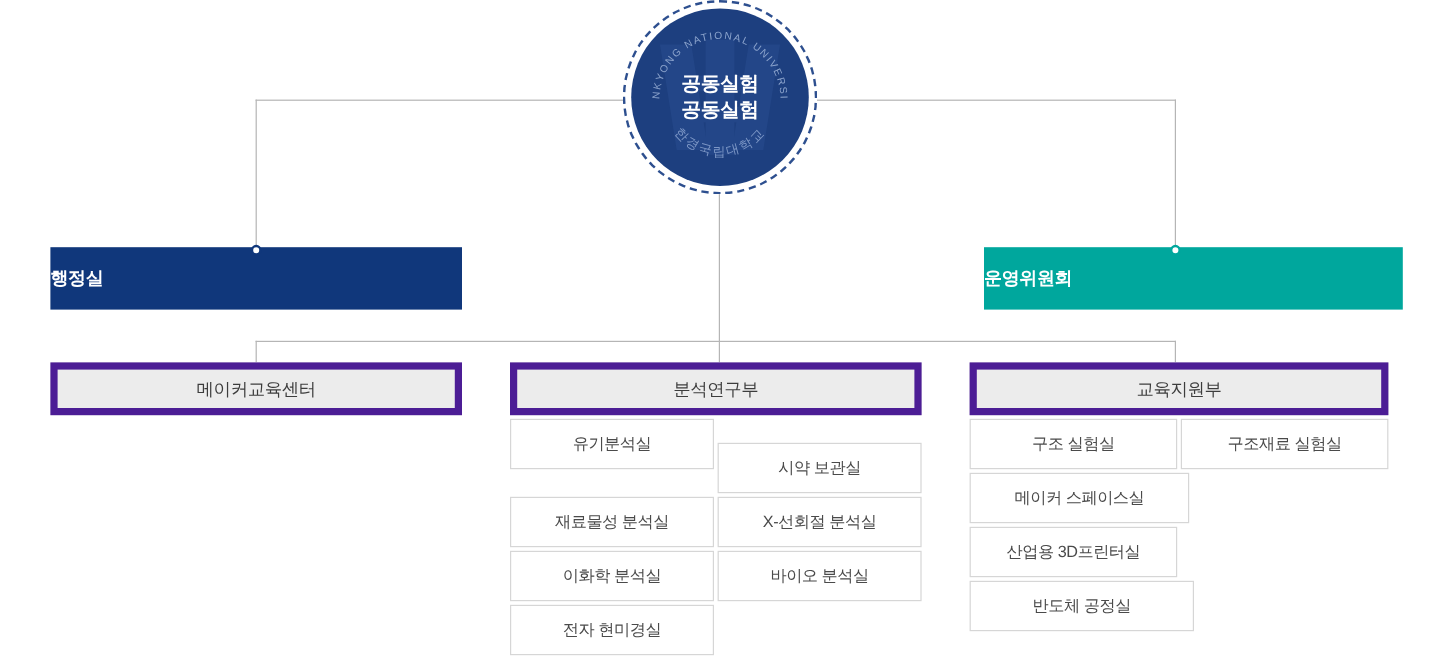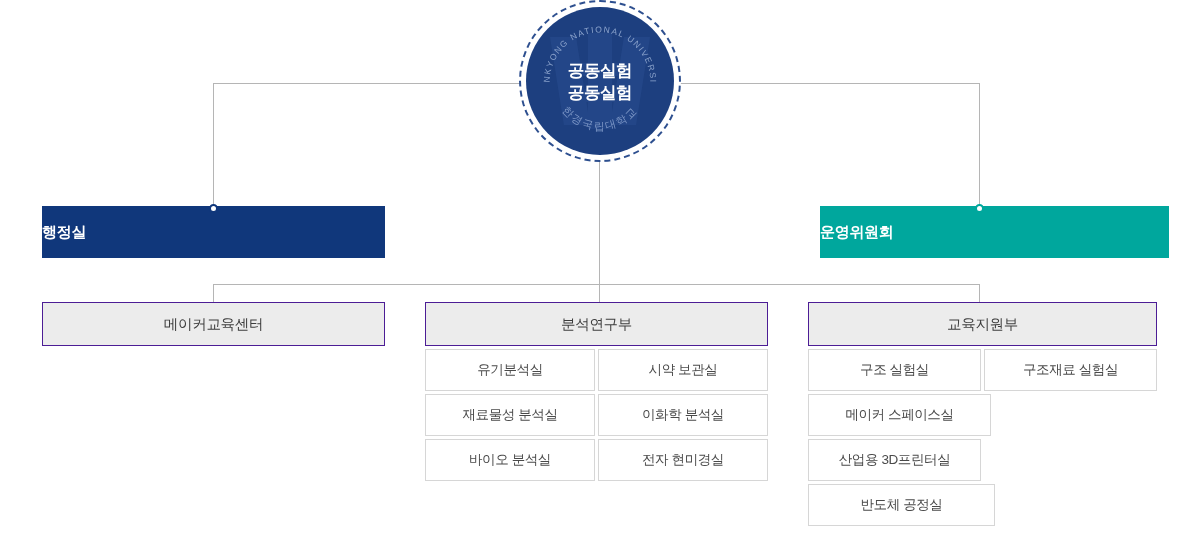--- a/index.html
+++ b/index.html
@@ -130,21 +130,21 @@
   }
   .unit-box.navy { background: #10377b; }
   .unit-box.teal { background: #00a79d; }
 
   
   .dept-col { position: absolute; z-index: 4; }
 
   .dept-head {
     height: 44px;
     background: #ececec;
-    border: 1px solid #4c1d95;
+    border: 6px solid #4c1d95;
     display: flex;
     align-items: center;
     justify-content: center;
     font-size: 14.5px;
     color: #3c3c3c;
     letter-spacing: -0.3px;
   }
 
   .dept-grid {
     display: flex;
@@ -227,22 +227,23 @@
     </div>
     <div class="dept-grid"></div>
   </div>
 
   <div class="dept-col" style="left:425px; top:302px; width:343px;">
     <div class="dept-head">
       <span>분석연구부</span>
     </div>
     <div class="dept-grid">
         <div class="dept-cell" style="width: 170px;">유기분석실</div>
-        <div class="dept-cell" style="width: 170px;">시약 보관실</div>
+        <div class="dept-cell" style="width: 170px; margin-top: 20px;">시약 보관실</div>
         <div class="dept-cell" style="width: 170px;">재료물성 분석실</div>
+        <div class="dept-cell" style="width: 170px;">X-선회절 분석실</div>
         <div class="dept-cell" style="width: 170px;">이화학 분석실</div>
         <div class="dept-cell" style="width: 170px;">바이오 분석실</div>
         <div class="dept-cell" style="width: 170px;">전자 현미경실</div>
       </div>
   </div>
 
   <div class="dept-col" style="left:808px; top:302px; width:349px;">
     <div class="dept-head">
       <span>교육지원부</span>
     </div>

